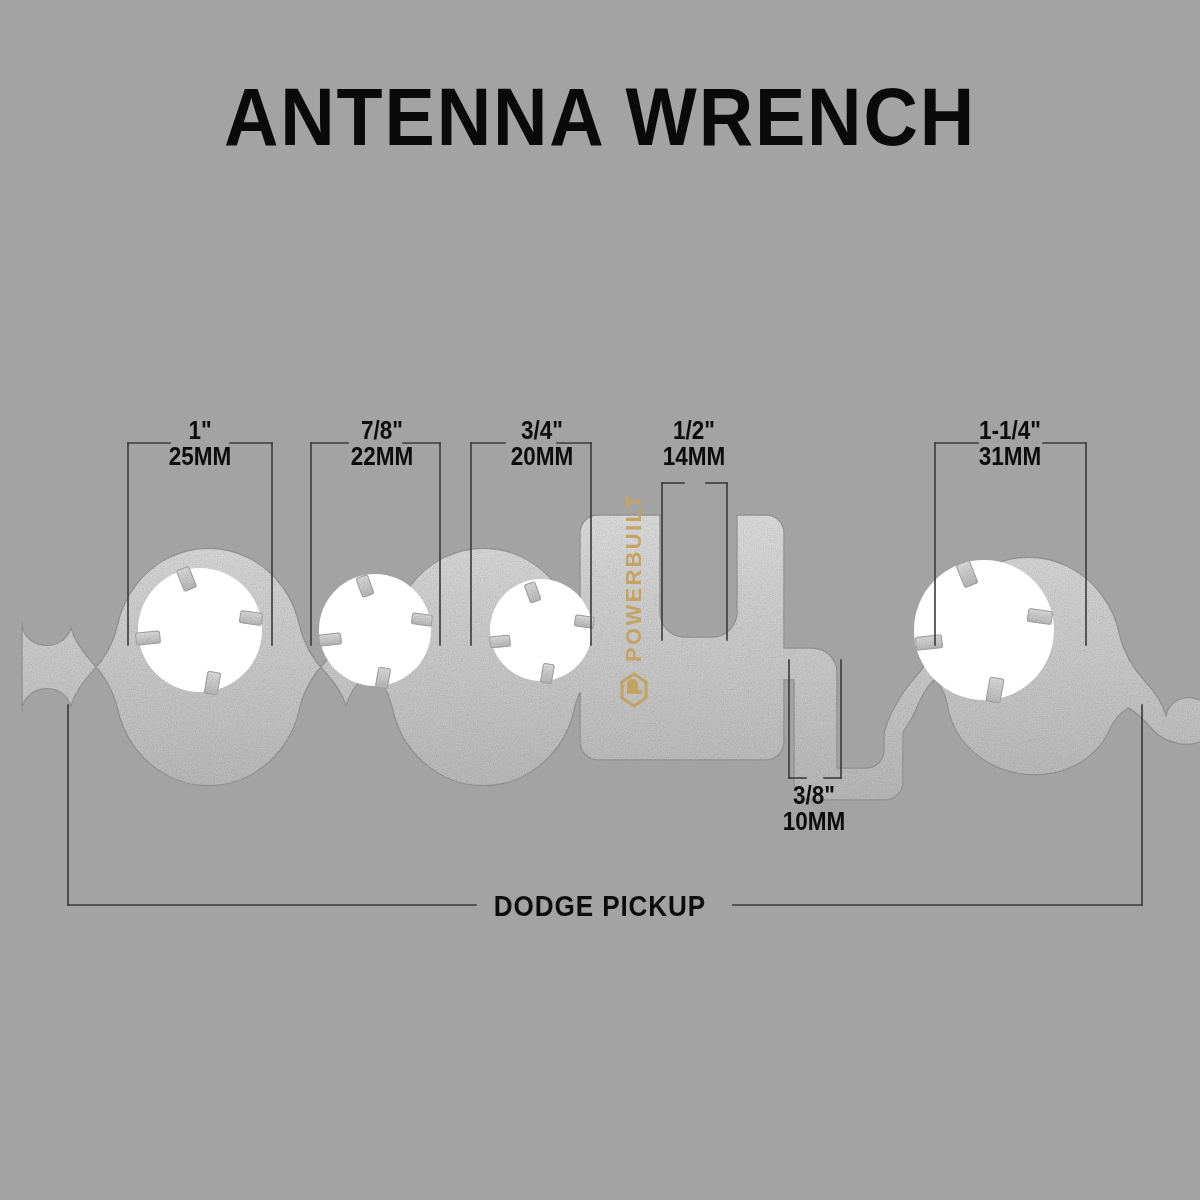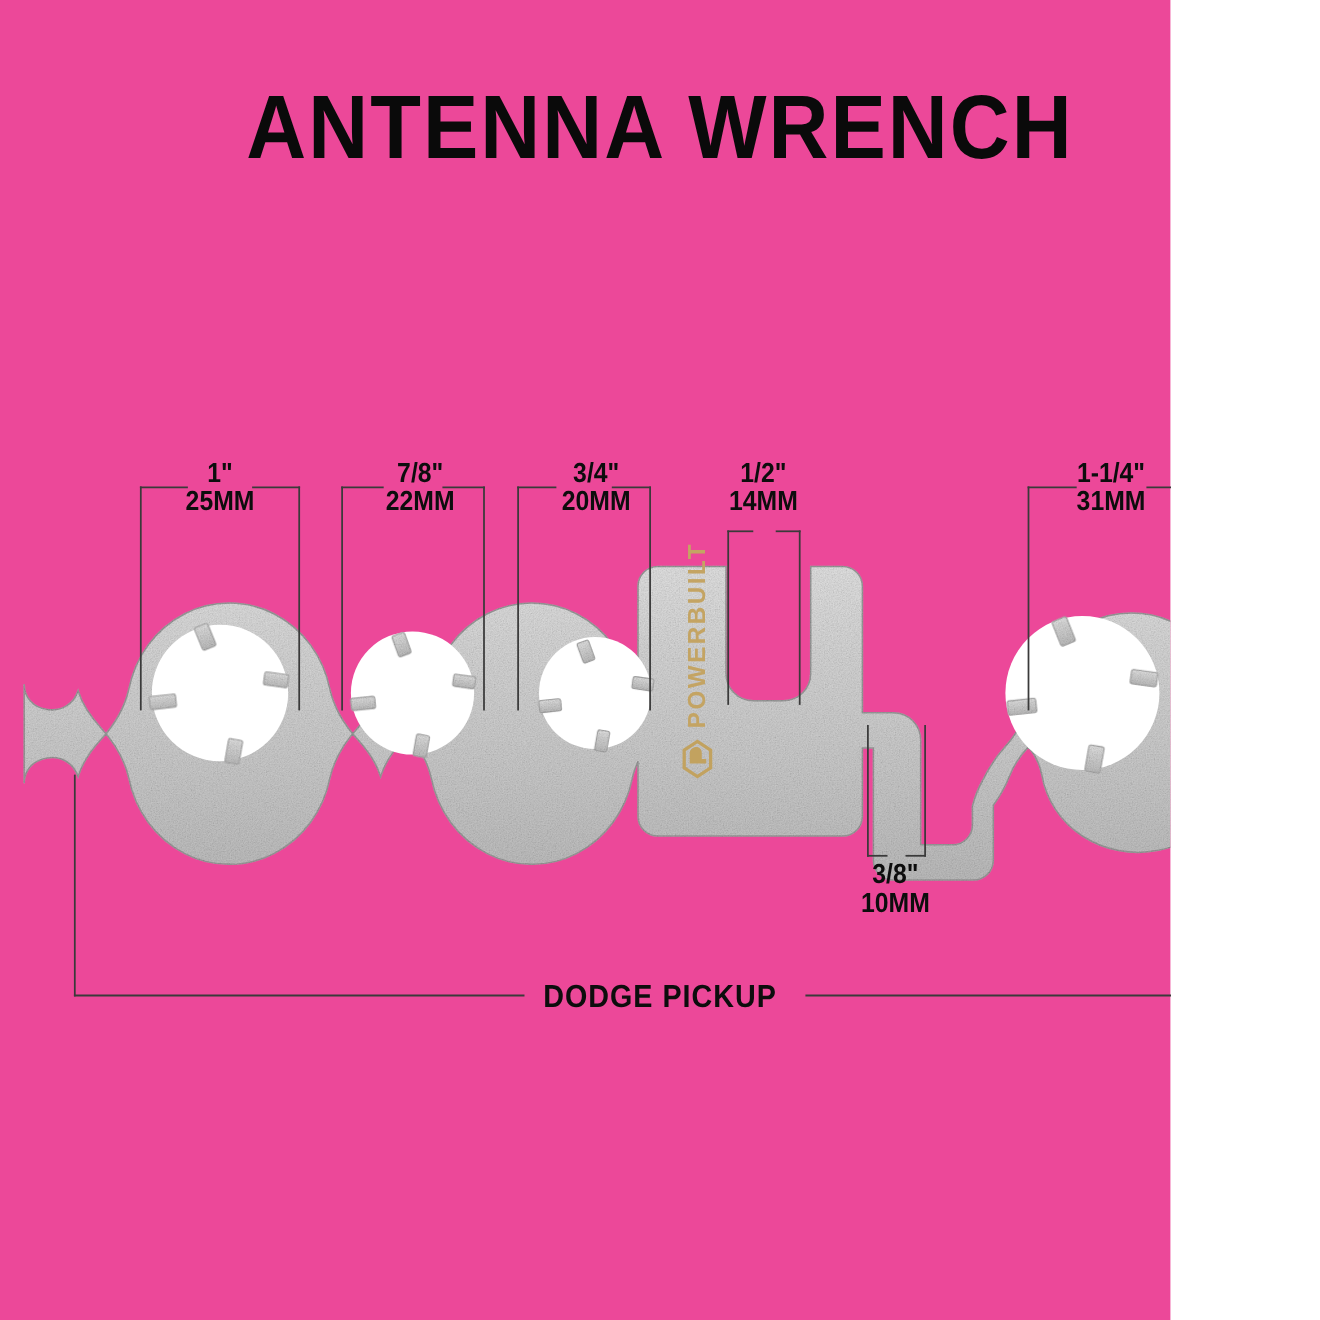--- a/index.html
+++ b/index.html
@@ -2,23 +2,23 @@
 <html><head>
 <meta charset="utf-8">
 <style>
   html, body {
     margin: 0;
     padding: 0;
     background: #ffffff;
   }
   #page {
     position: relative;
-    width: 1064px;
+    width: 1200px;
     height: 1200px;
-    background: #ec4899;
+    background: #a3a3a3;
     overflow: hidden;
     font-family: "Liberation Sans", sans-serif;
   }
 
   
   #title {
     position: absolute;
     left: 0;
     top: 74px;
     width: 1200px;

